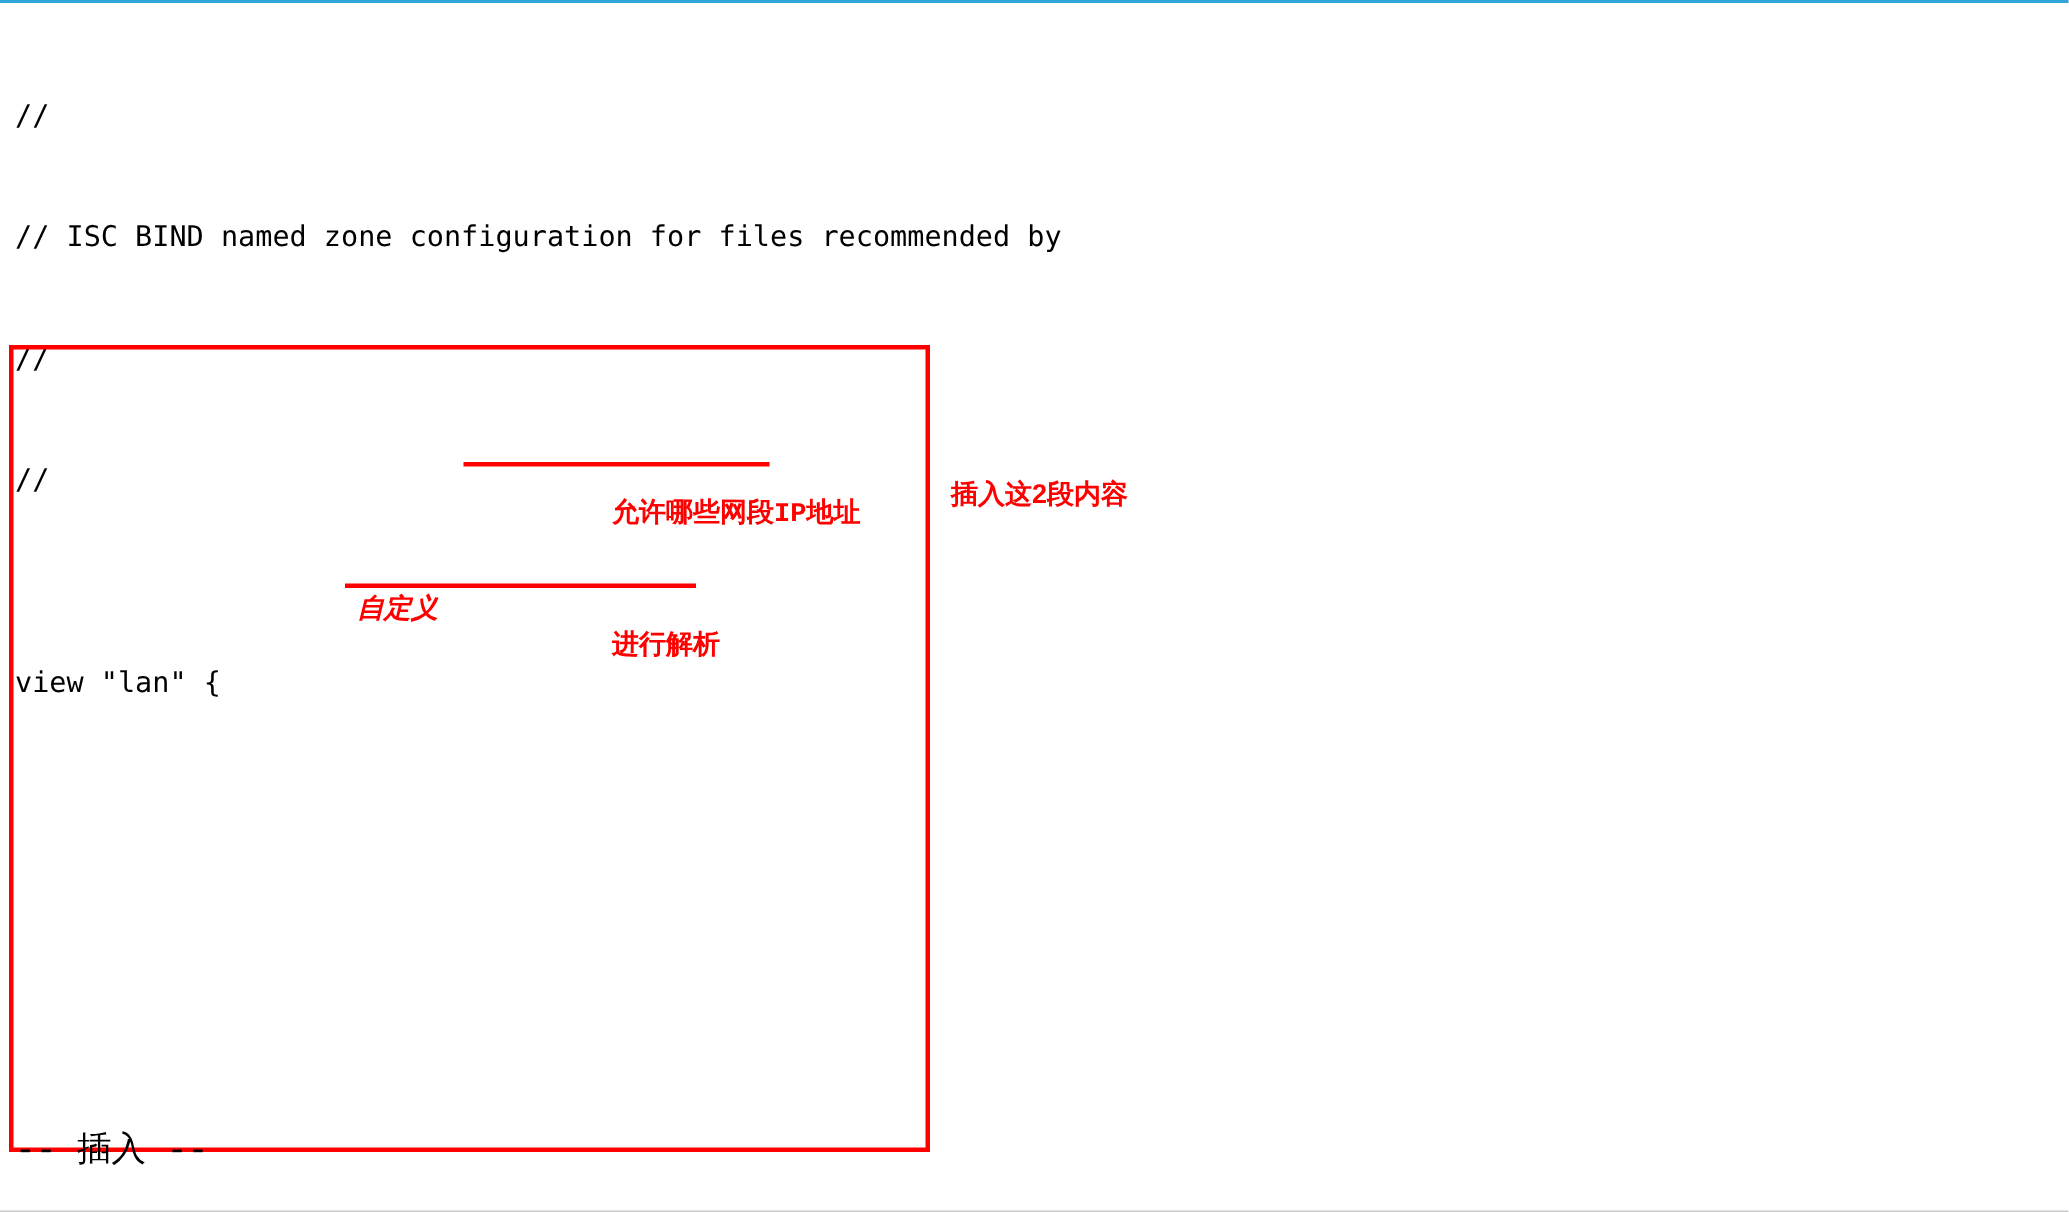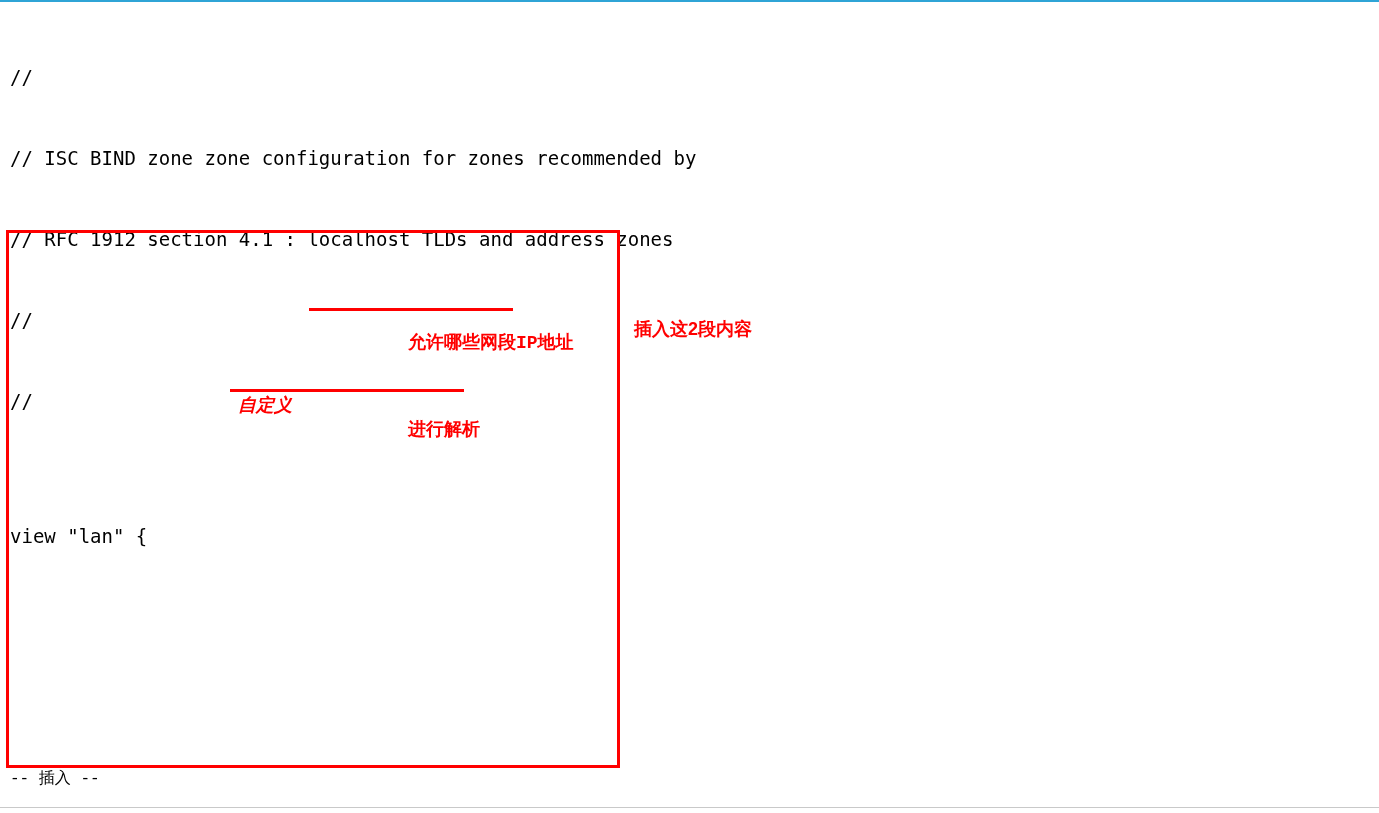--- a/index.html
+++ b/index.html
@@ -39,40 +39,39 @@
     color: #ff0000;
     font-family: "Microsoft YaHei", "SimHei", sans-serif;
     font-weight: bold;
     font-size: 18px;
     line-height: 22px;
     white-space: nowrap;
   }
   .status-line {
     position: absolute;
     left: 10px;
-    bottom: 20px;
+    bottom: 32px;
     font-family: "SimSun", "Courier New", monospace;
-    font-size: 16px;
+    font-size: 23px;
   }
   .bottom-rule {
     position: absolute;
     left: 0;
     bottom: 5px;
     width: 100%;
     height: 1px;
     background: #c9c9c9;
   }
 </style>
 </head>
 <body>
 
 <div class="editor-area">
   <div class="code-line">//</div>
-  <div class="code-line">// ISC BIND zone zone configuration for zones recommended by</div>
-  <div class="code-line">// RFC 1912 section 4.1 : localhost TLDs and address zones</div>
+  <div class="code-line">// ISC BIND named zone configuration for files recommended by</div>
   <div class="code-line">//</div>
   <div class="code-line">//</div>
   <div class="code-line"></div>
   <div class="code-line">view "lan" {</div>
   
   
   
   
   
   

